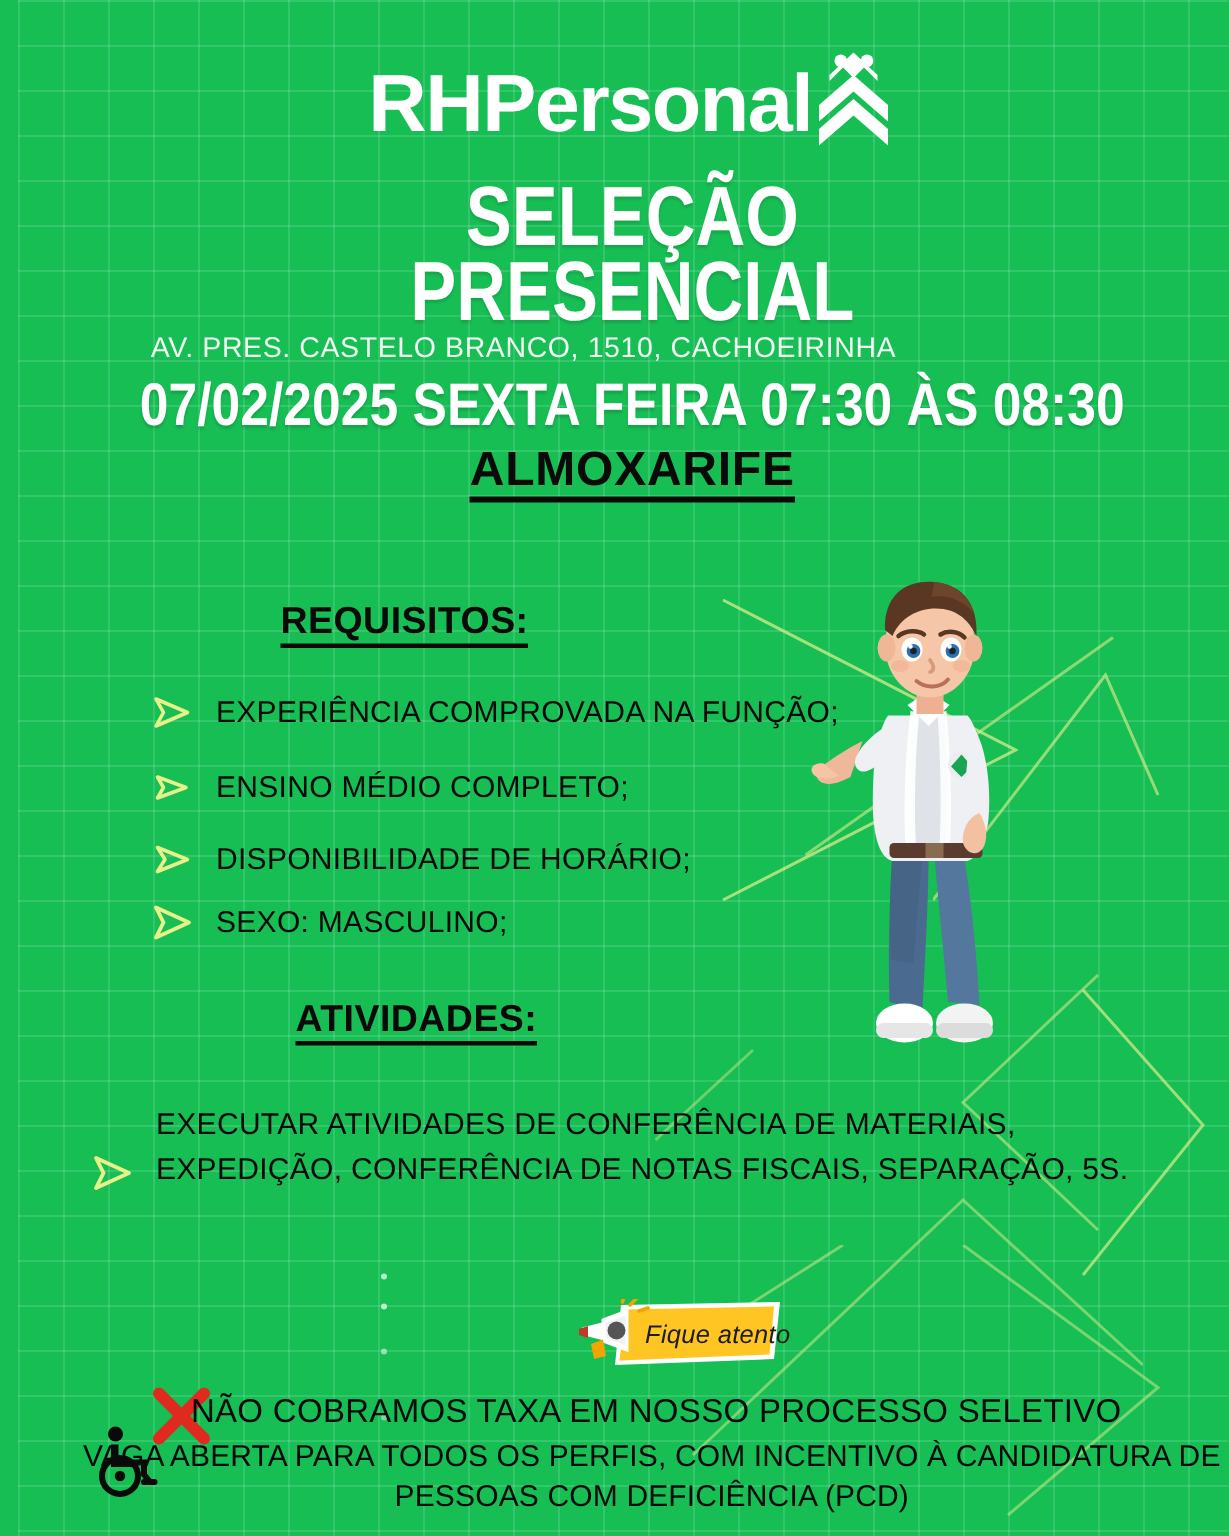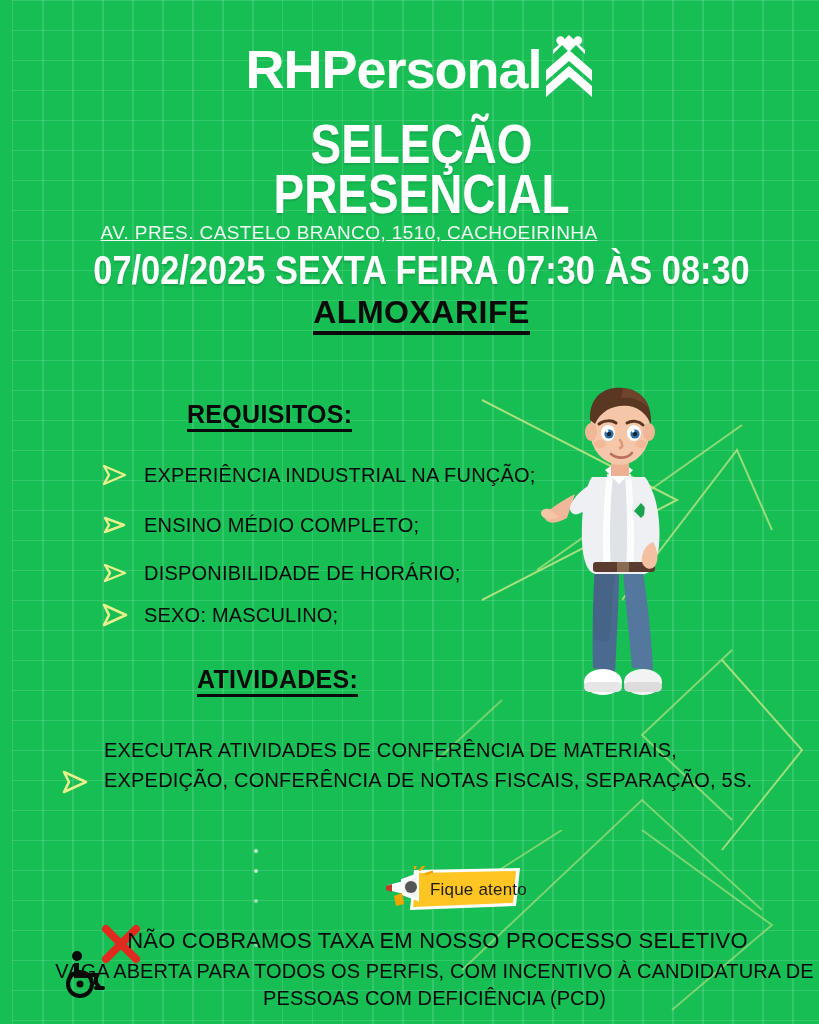--- a/index.html
+++ b/index.html
@@ -31,21 +31,21 @@
   .logo-mark{width:58px;height:66px;margin-left:-2px;margin-top:-4px;}
   .sel{
     position:absolute;left:0;width:819px;text-align:center;color:#ffffff;
     font-weight:bold;line-height:.92;letter-spacing:0px;
     text-shadow:0 2px 2px rgba(0,0,0,.12);
   }
   #sel1{top:118px;font-size:56px;transform:scaleX(.82);}
   #sel2{top:168px;font-size:56px;transform:scaleX(.82);}
   #addr{
     position:absolute;top:222px;left:0;width:674px;text-align:center;
-    color:#f1fbf4;font-size:19px;letter-spacing:.4px;font-weight:normal;text-decoration:underline;
+    color:#f1fbf4;font-size:19px;letter-spacing:.4px;font-weight:normal;
   }
   #dateline{
     position:absolute;top:248px;left:0;width:819px;text-align:center;
     color:#ffffff;font-size:40px;font-weight:bold;transform:scaleX(.86);
     text-shadow:0 2px 2px rgba(0,0,0,.15);white-space:nowrap;
   }
   
   #role{
     position:absolute;top:294px;left:0;width:819px;text-align:center;
     color:#0a0a0a;font-size:32px;font-weight:bold;letter-spacing:.5px;
@@ -75,20 +75,21 @@
   #act-item .bullet{margin-top:4px;}
   
   #character{position:absolute;left:525px;top:382px;width:185px;height:330px;}
   
   #badge{
     position:absolute;left:372px;top:866px;width:140px;height:48px;
   }
   #badge-label{
     position:absolute;left:418px;top:880px;color:#1d1d1d;font-size:17px;
     letter-spacing:.2px;
+    font-style:italic;
   }
   
   #x-icon{position:absolute;left:88px;top:925px;width:42px;height:40px;}
   #wheelchair{position:absolute;left:48px;top:950px;width:46px;height:48px;}
   #foot1{
     position:absolute;top:928px;left:0;width:819px;text-align:center;
     color:#0a0a0a;font-size:22px;letter-spacing:.2px;
     padding-left:32px;box-sizing:border-box;
   }
   #foot2{
@@ -229,21 +230,21 @@
   <div class="sec-title" id="req-title">
     <span>REQUISITOS:</span>
   </div>
 
   <div class="req-item" style="top:462px;left:88px;">
     <span class="bullet">
       <svg width="30" height="26" viewBox="0 0 30 26" fill="none">
         <path d="M4 4 L25 13 L4 22 L9 13 Z" stroke="#e8f08a" stroke-width="2.4" stroke-linejoin="round" fill="none"></path>
       </svg>
     </span>
-    <span>EXPERIÊNCIA INDUSTRIAL NA FUNÇÃO;</span>
+    <span>EXPERIÊNCIA COMPROVADA NA FUNÇÃO;</span>
   </div>
 
   <div class="req-item" style="top:512px;left:88px;">
     <span class="bullet">
       <svg width="30" height="26" viewBox="0 0 30 26" fill="none">
         <path d="M5 6 L24 13 L5 20 L9 13 Z" stroke="#e8f08a" stroke-width="2.4" stroke-linejoin="round" fill="none"></path>
       </svg>
     </span>
     <span>ENSINO MÉDIO COMPLETO;</span>
   </div>

